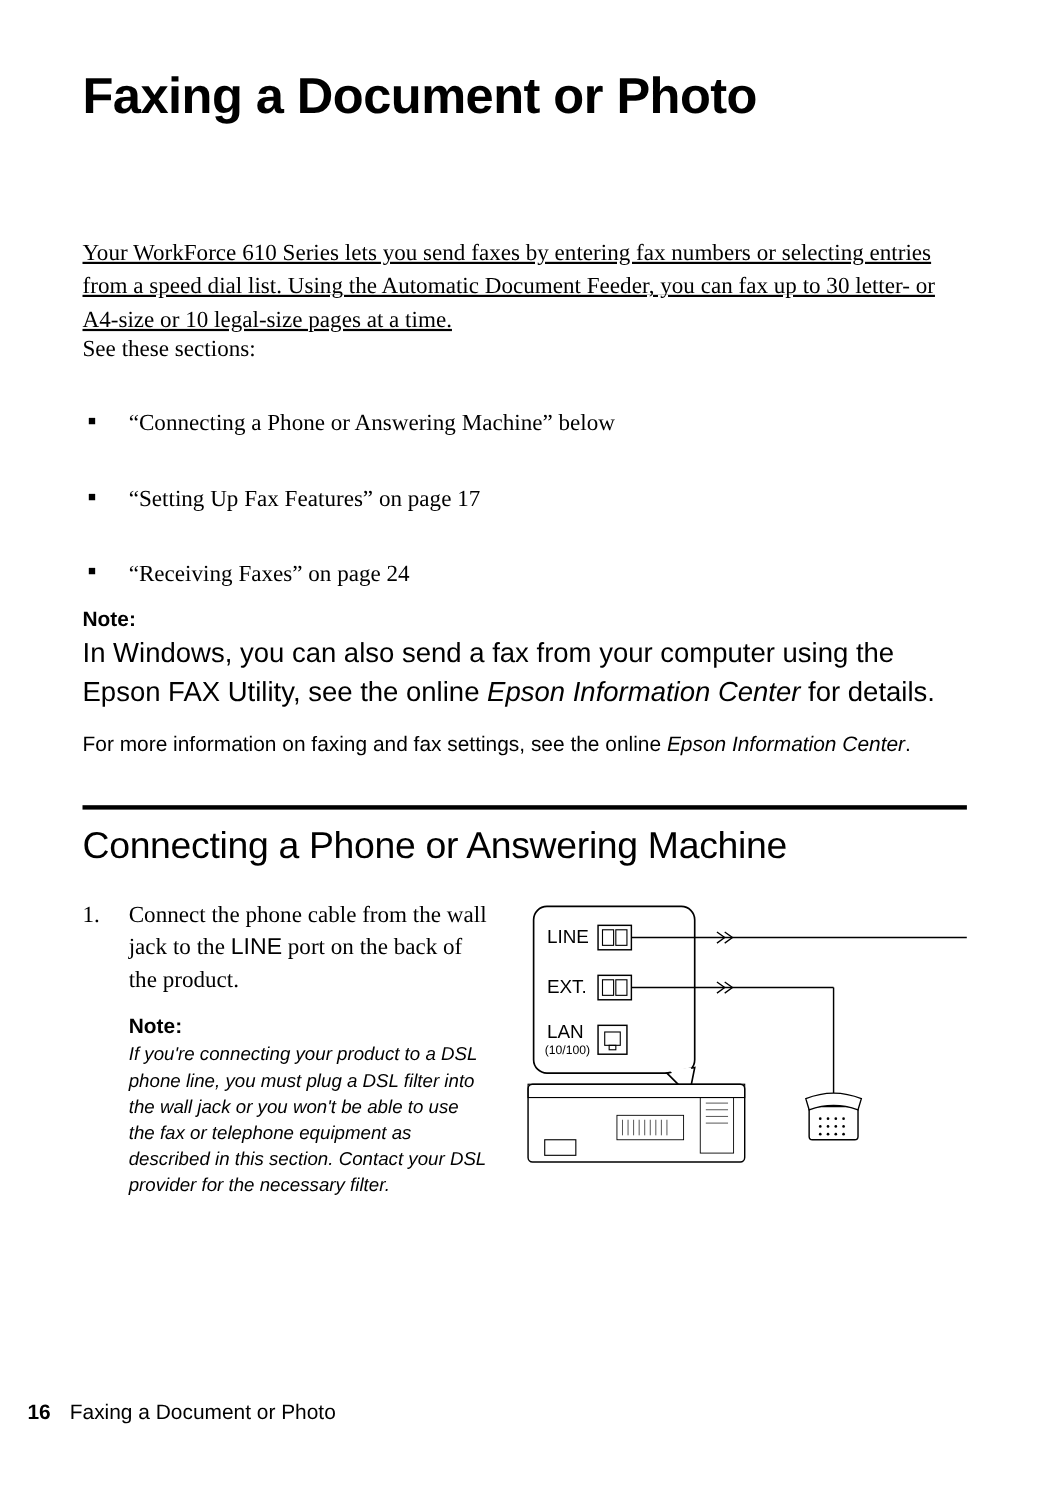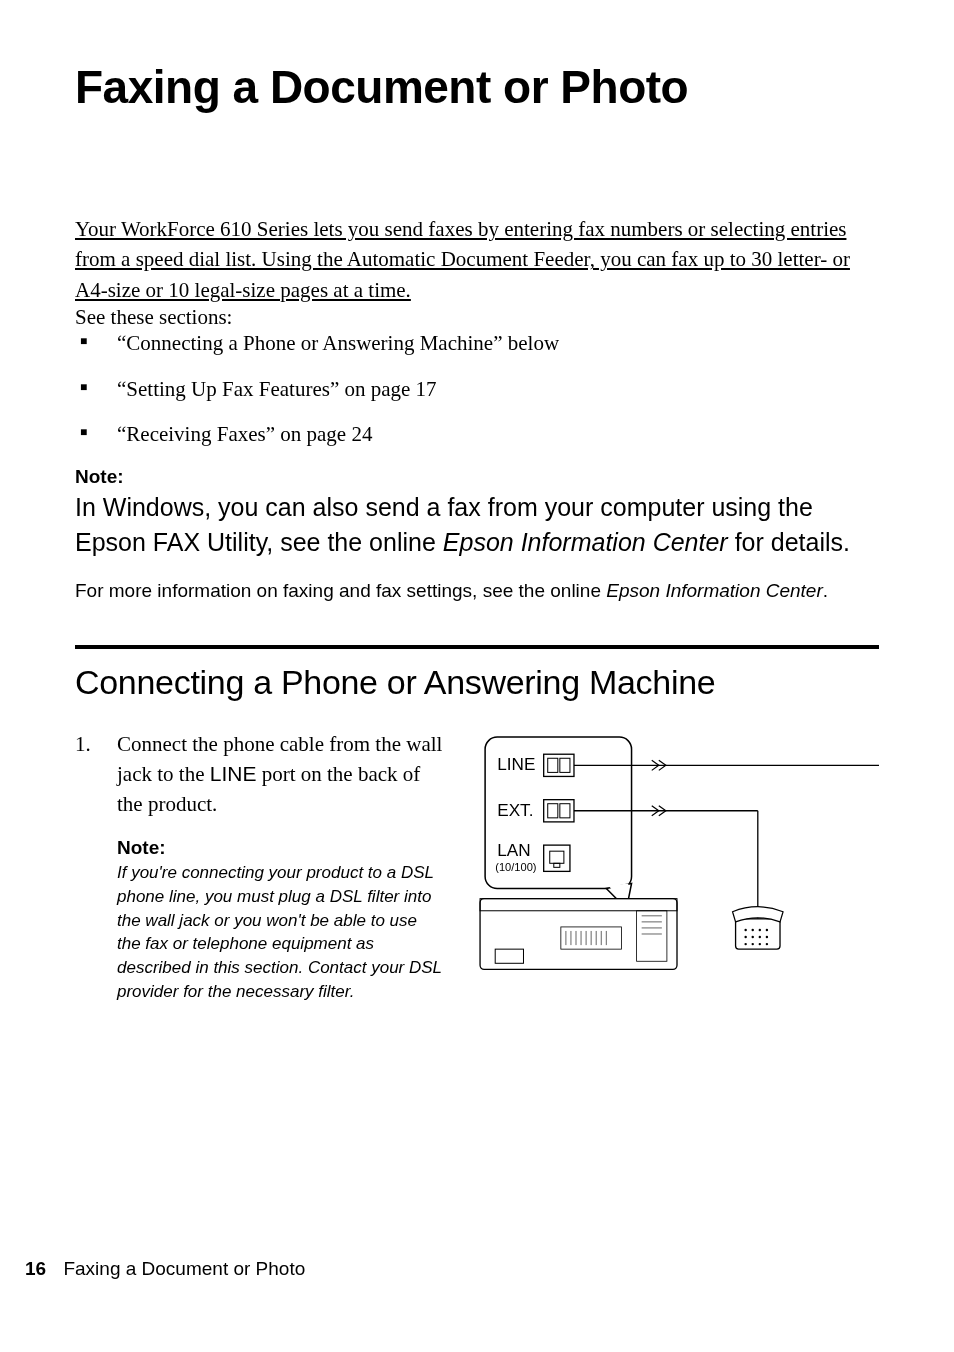--- a/index.html
+++ b/index.html
@@ -34,20 +34,21 @@
     ul.bullets {
       list-style: none;
       margin-bottom: 8px;
     }
     ul.bullets li {
       font-size: 21px;
       padding-left: 42px;
       position: relative;
       margin-bottom: 18px;
       line-height: 1.3;
+      margin-top: 41px;
     }
     ul.bullets li::before {
       content: "■";
       position: absolute;
       left: 5px;
       top: 4px;
       font-size: 12px;
     }
     .note-label {
       font-family: Arial, Helvetica, sans-serif;
@@ -128,21 +129,21 @@
     }
     .diagram {
       flex: 1;
       padding-top: 2px;
     }
     .diagram svg {
       width: 100%;
     }
     .footer {
       position: absolute;
-      bottom: 72px;
+      bottom: 56px;
       left: 25px;
       font-family: Arial, Helvetica, sans-serif;
       font-size: 19px;
     }
     .footer .pagenum {
       font-weight: bold;
       margin-right: 12px;
     }
   </style>
 </head>

